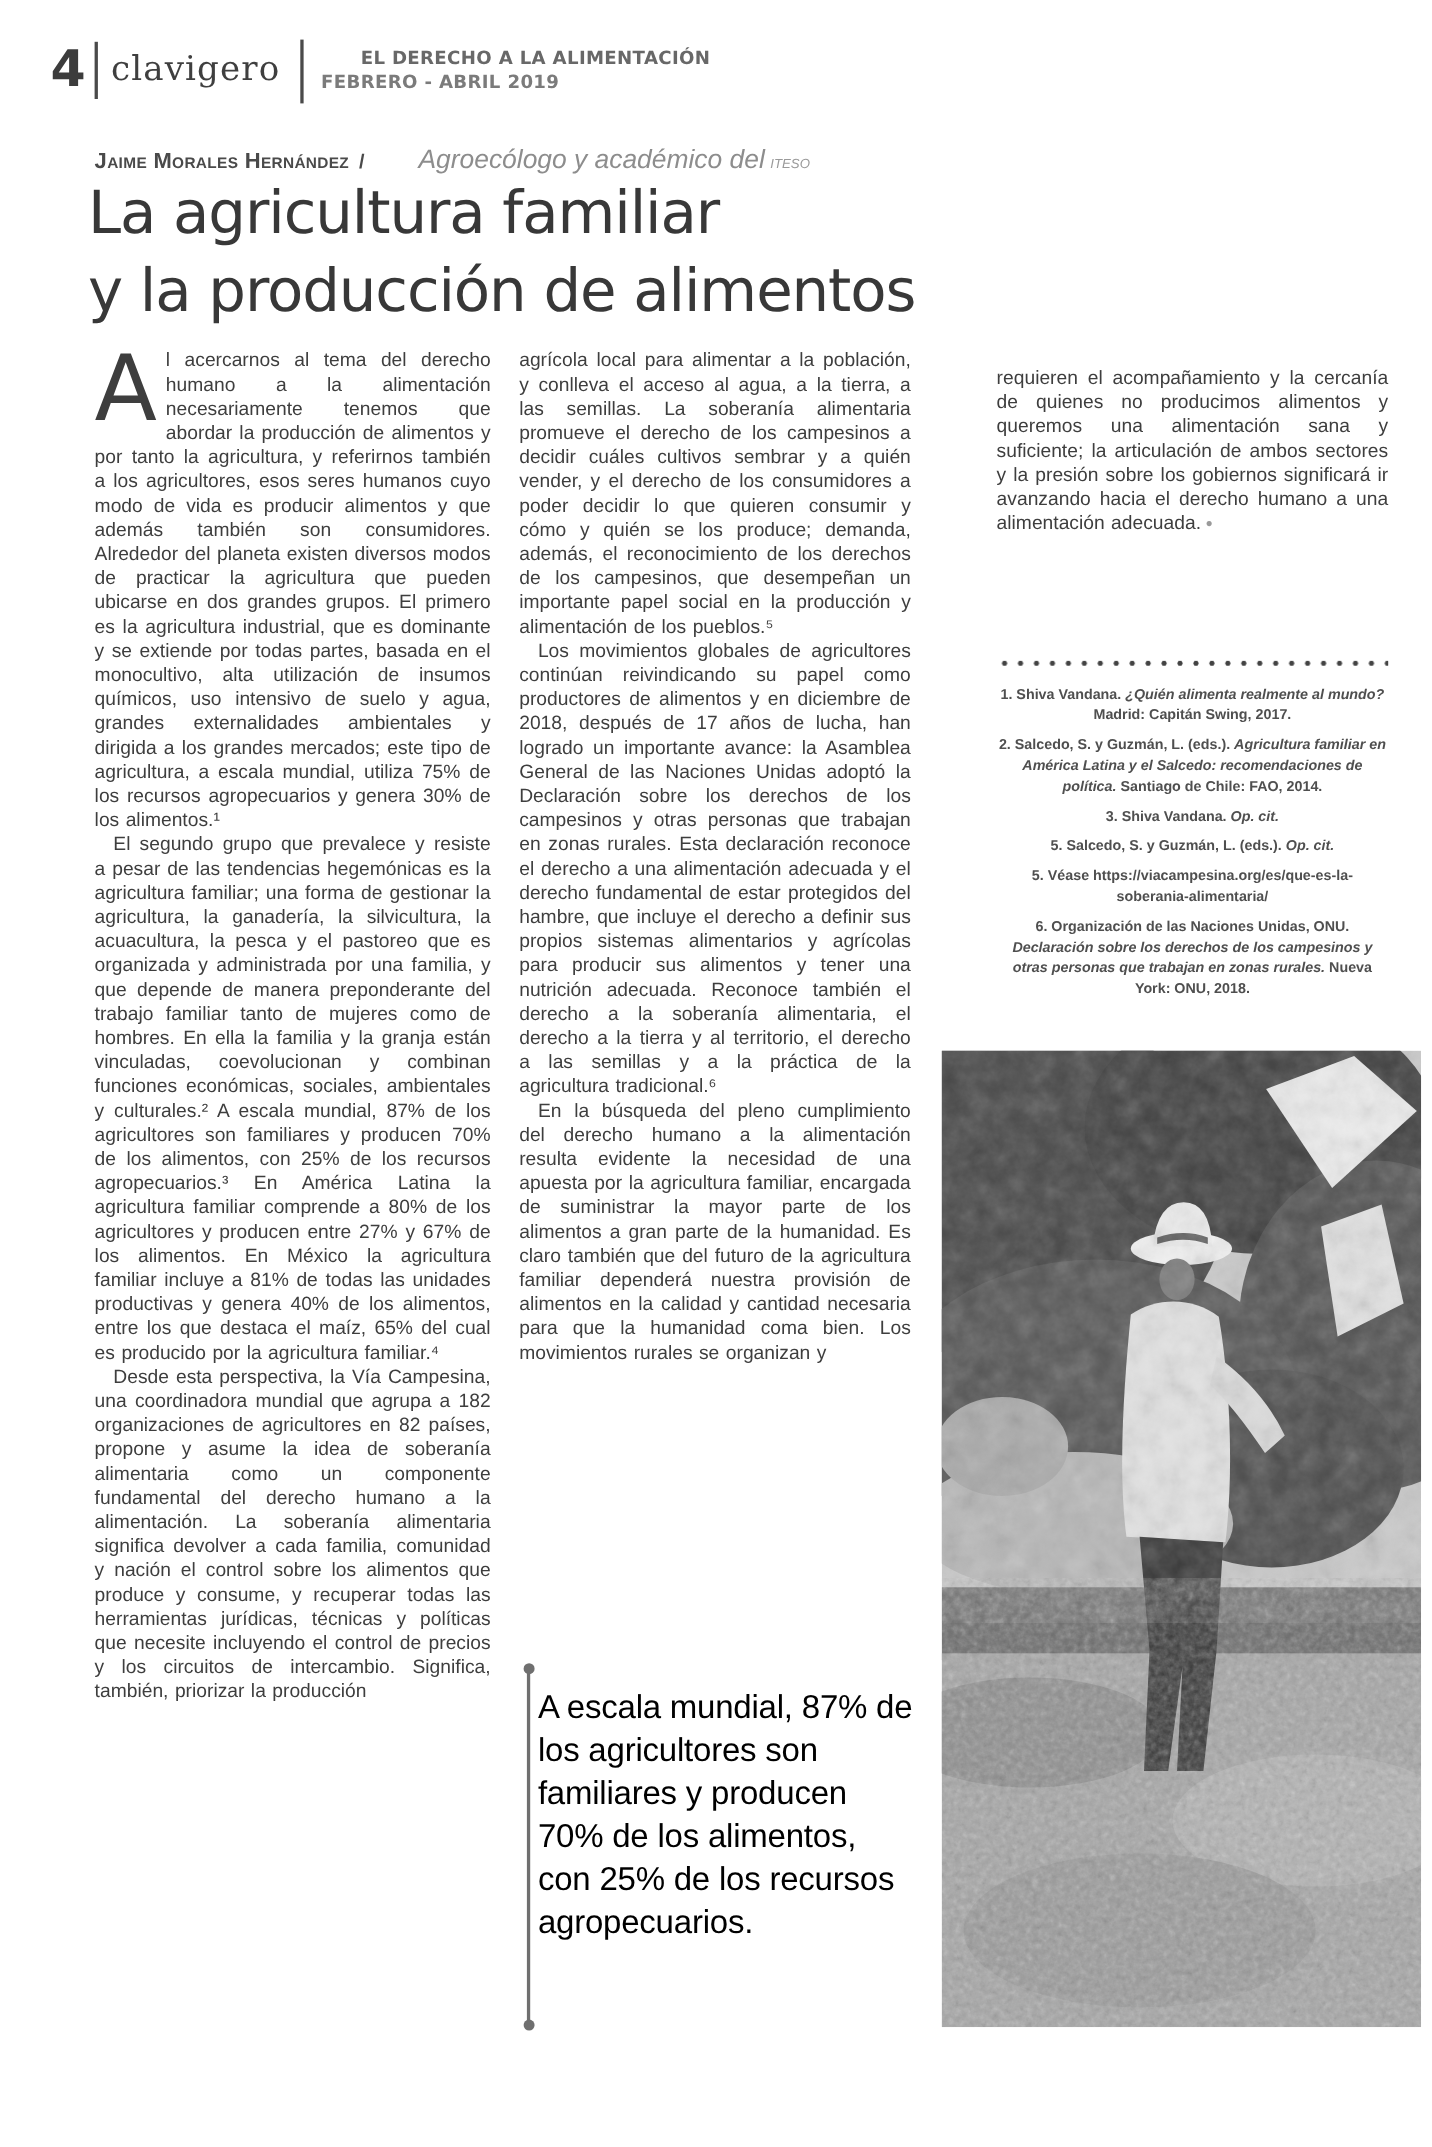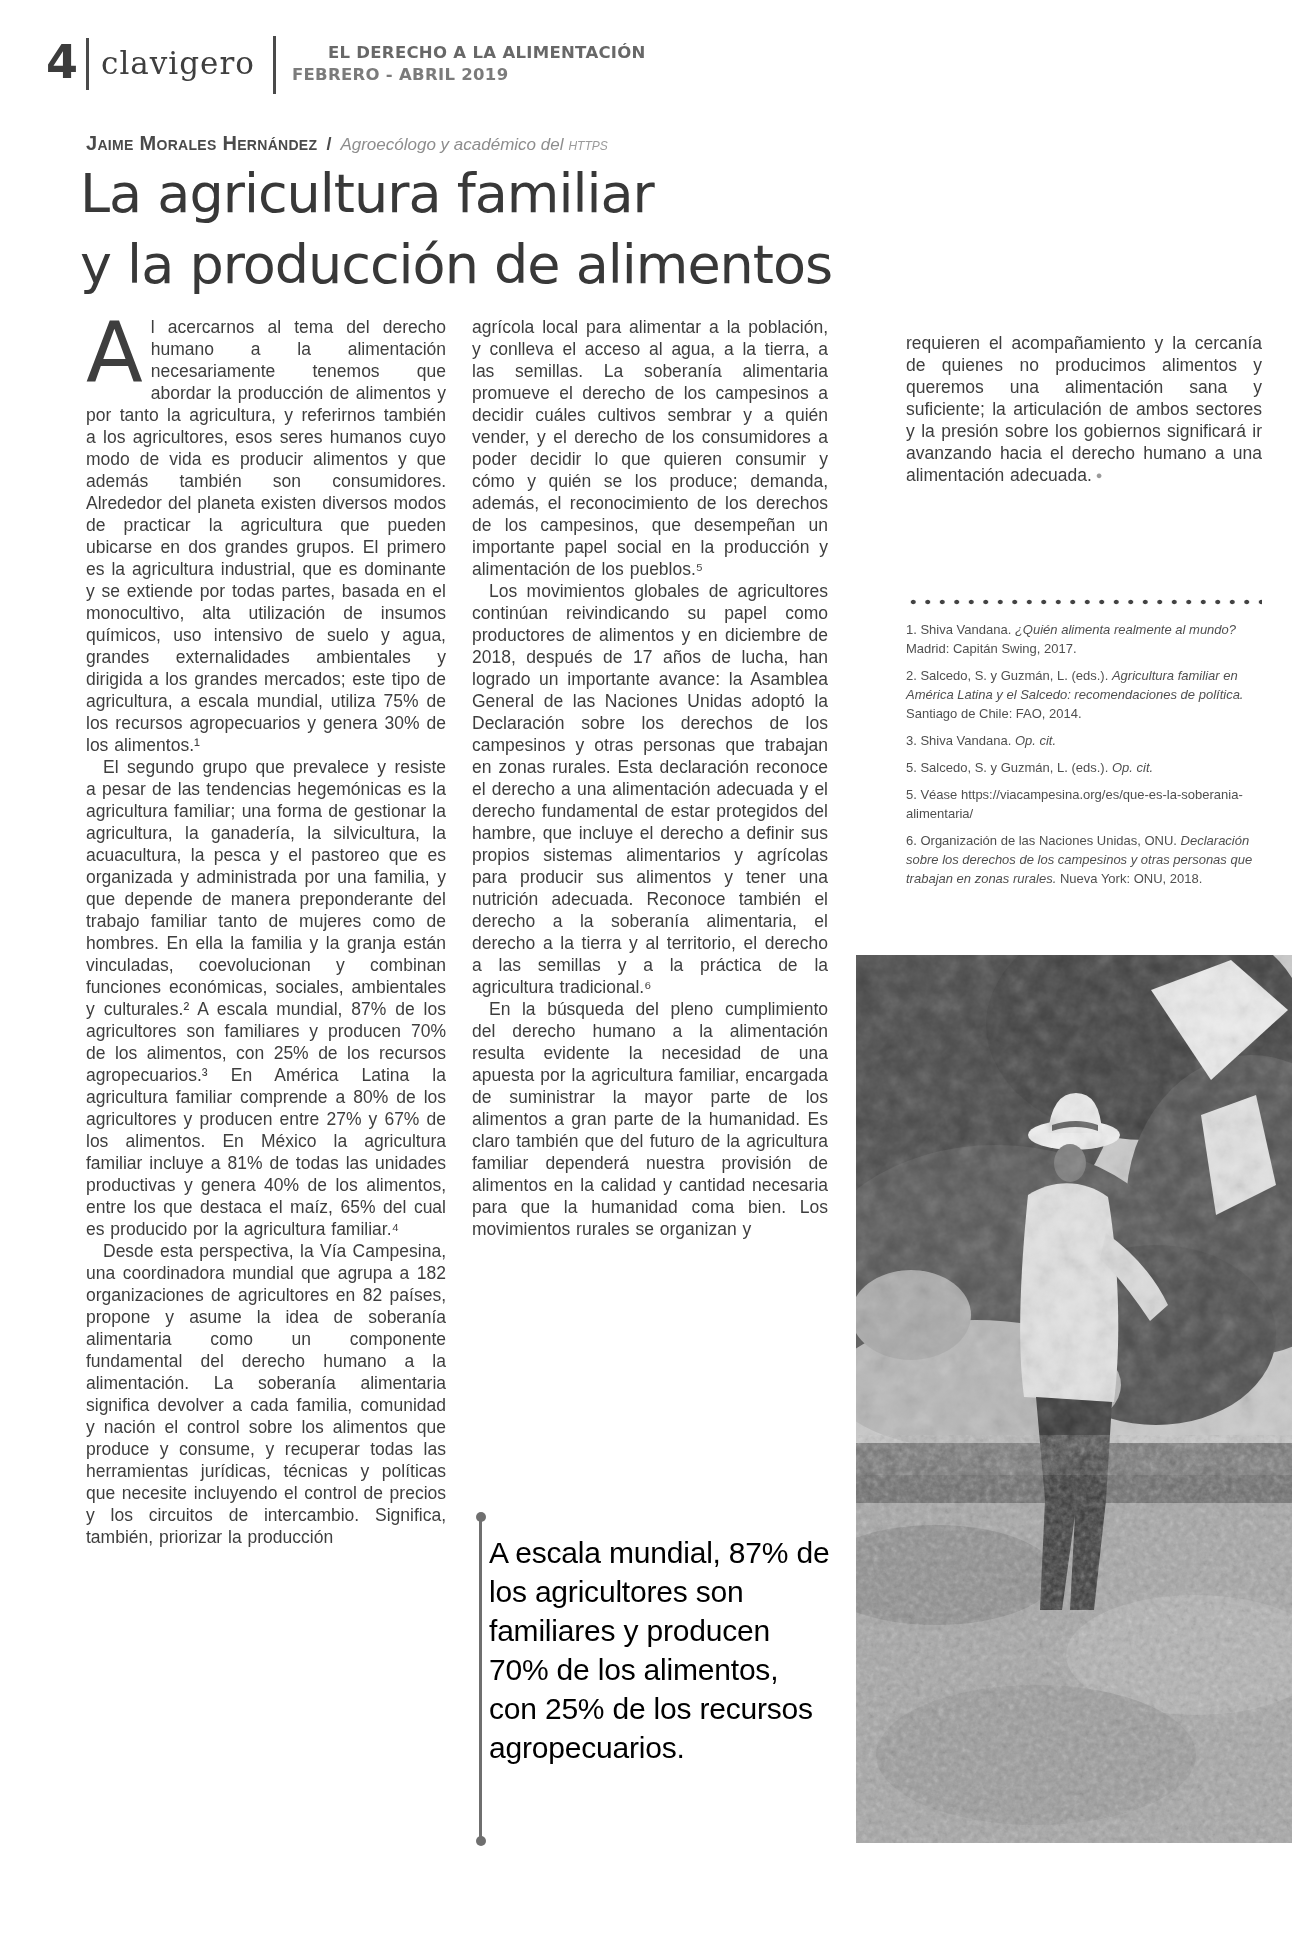--- a/index.html
+++ b/index.html
@@ -18,21 +18,21 @@
   .kicker-block{margin-top:6px;}
   .kicker,.issue{font-family:"DejaVu Sans",sans-serif;font-weight:bold;font-size:16.5px;
                  line-height:22px;letter-spacing:.3px;}
   .kicker{color:#686868;margin-left:36px;}
   .issue{color:#7b7b7b;}
 
   
   .byline{position:absolute;top:132px;left:86px;font-size:18px;white-space:nowrap;}
   .byline .author{font-weight:bold;font-variant:small-caps;color:#4a4a4a;font-size:20px;letter-spacing:.3px;}
   .byline .sep{font-weight:bold;color:#4a4a4a;margin:0 4px;}
-  .byline .role{font-style:italic;color:#8d8d8d;font-size:17px;}
+  .byline .role{font-style:italic;color:#8d8d8d;font-size:24px;margin-left:40px;}
   .byline .org{font-style:italic;font-variant:small-caps;color:#9a9a9a;font-size:17px;}
 
   .title{position:absolute;top:158px;left:80px;font-family:"DejaVu Sans",sans-serif;
          font-size:54px;line-height:71px;color:#383838;letter-spacing:-1px;font-weight:500;}
 
   
   .col{position:absolute;top:316px;font-size:17.5px;line-height:22px;text-align:justify;
        color:#3e3e3e;word-spacing:1px;}
   .col p{margin:0;}
   .col p.ind{text-indent:17px;}
@@ -40,22 +40,22 @@
   .col2{left:472px;width:356px;}
   .col3{left:906px;width:356px;margin-top:16px;}
   .dropcap{float:left;font-family:"DejaVu Sans",sans-serif;font-size:83px;line-height:64px;
            padding:6px 8px 0 0;color:#3e3e3e;}
   .end-dot{color:#9a9a9a;font-size:11px;vertical-align:2px;padding-left:4px;}
 
   
   .dotted-rule{margin-top:112px;height:8px;width:100%;
      background-image:radial-gradient(circle,#434343 2.1px,transparent 2.6px);
      background-size:14.5px 8px;background-position:left center;background-repeat:repeat-x;}
-  .footnotes{list-style:none;margin:14px 0 0 0;padding:0;text-align:left;
-             font-size:13px;line-height:19px;color:#4f4f4f;word-spacing:normal;}
+  .footnotes{list-style:none;margin:14px 0 0 0;padding:0;text-align:center;
+             font-size:13px;line-height:19px;color:#4f4f4f;word-spacing:normal;font-weight:bold;}
   .footnotes li{margin-bottom:8px;}
   .footnotes .it{font-style:italic;}
 
   
   .pullquote-wrap{position:absolute;left:479px;top:1513px;width:352px;height:332px;}
   .pq-rule{position:absolute;left:0;top:6px;bottom:6px;width:3px;background:#6f6f6f;}
   .pq-rule::before,.pq-rule::after{content:"";position:absolute;left:-3.5px;width:10px;height:10px;
        border-radius:50%;background:#6f6f6f;}
   .pq-rule::before{top:-7px;}
   .pq-rule::after{bottom:-7px;}
@@ -79,21 +79,21 @@
     <div class="kicker-block">
       <div class="kicker">EL DERECHO A LA ALIMENTACIÓN</div>
       <div class="issue">FEBRERO - ABRIL 2019</div>
     </div>
   </div>
 
   <div class="byline">
     <span class="author">Jaime Morales Hernández</span>
     <span class="sep">/</span>
     <span class="role">Agroecólogo y académico del</span>
-    <span class="org">https</span>
+    <span class="org">iteso</span>
   </div>
 
   <h1 class="title" style="margin:0;font-weight:500;">
     <div>La agricultura familiar</div>
     <div>y la producción de alimentos</div>
   </h1>
 
   <div class="col col1">
     <p><span class="dropcap">A</span><span>l acercarnos al tema del derecho humano a la alimentación necesariamente tenemos que abordar la producción de alimentos y por tanto la agricultura, y referirnos también a los agricultores, esos seres humanos cuyo modo de vida es producir alimentos y que además también son consumidores. Alrededor del planeta existen diversos modos de practicar la agricultura que pueden ubicarse en dos grandes grupos. El primero es la agricultura industrial, que es dominante y se extiende por todas partes, basada en el monocultivo, alta utilización de insumos químicos, uso intensivo de suelo y agua, grandes externalidades ambientales y dirigida a los grandes mercados; este tipo de agricultura, a escala mundial, utiliza 75% de los recursos agropecuarios y genera 30% de los alimentos.¹</span></p>
     <p class="ind">El segundo grupo que prevalece y resiste a pesar de las tendencias hegemónicas es la agricultura familiar; una forma de gestionar la agricultura, la ganadería, la silvicultura, la acuacultura, la pesca y el pastoreo que es organizada y administrada por una familia, y que depende de manera preponderante del trabajo familiar tanto de mujeres como de hombres. En ella la familia y la granja están vinculadas, coevolucionan y combinan funciones económicas, sociales, ambientales y culturales.² A escala mundial, 87% de los agricultores son familiares y producen 70% de los alimentos, con 25% de los recursos agropecuarios.³ En América Latina la agricultura familiar comprende a 80% de los agricultores y producen entre 27% y 67% de los alimentos. En México la agricultura familiar incluye a 81% de todas las unidades productivas y genera 40% de los alimentos, entre los que destaca el maíz, 65% del cual es producido por la agricultura familiar.⁴</p>

